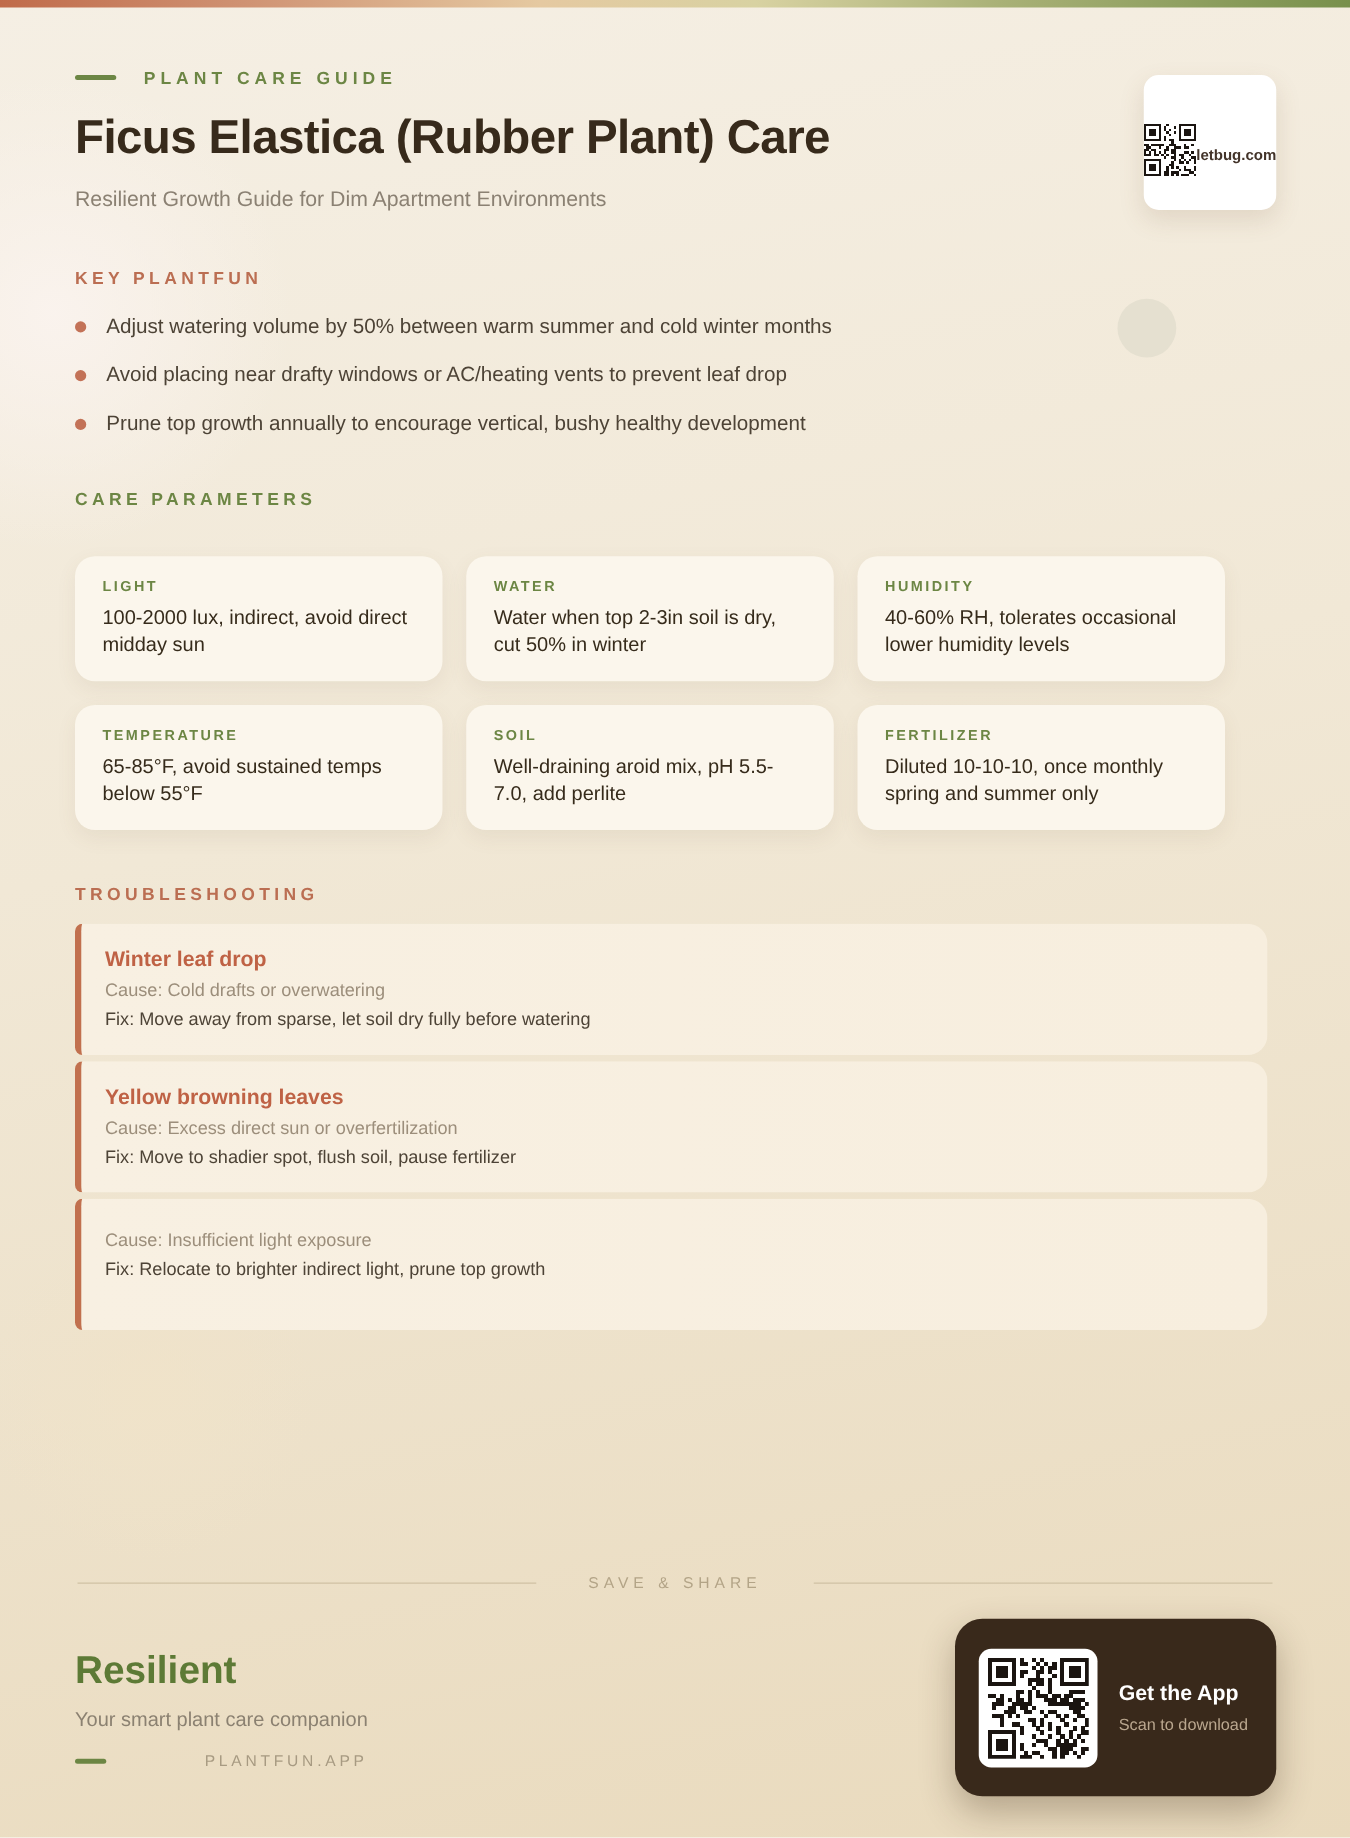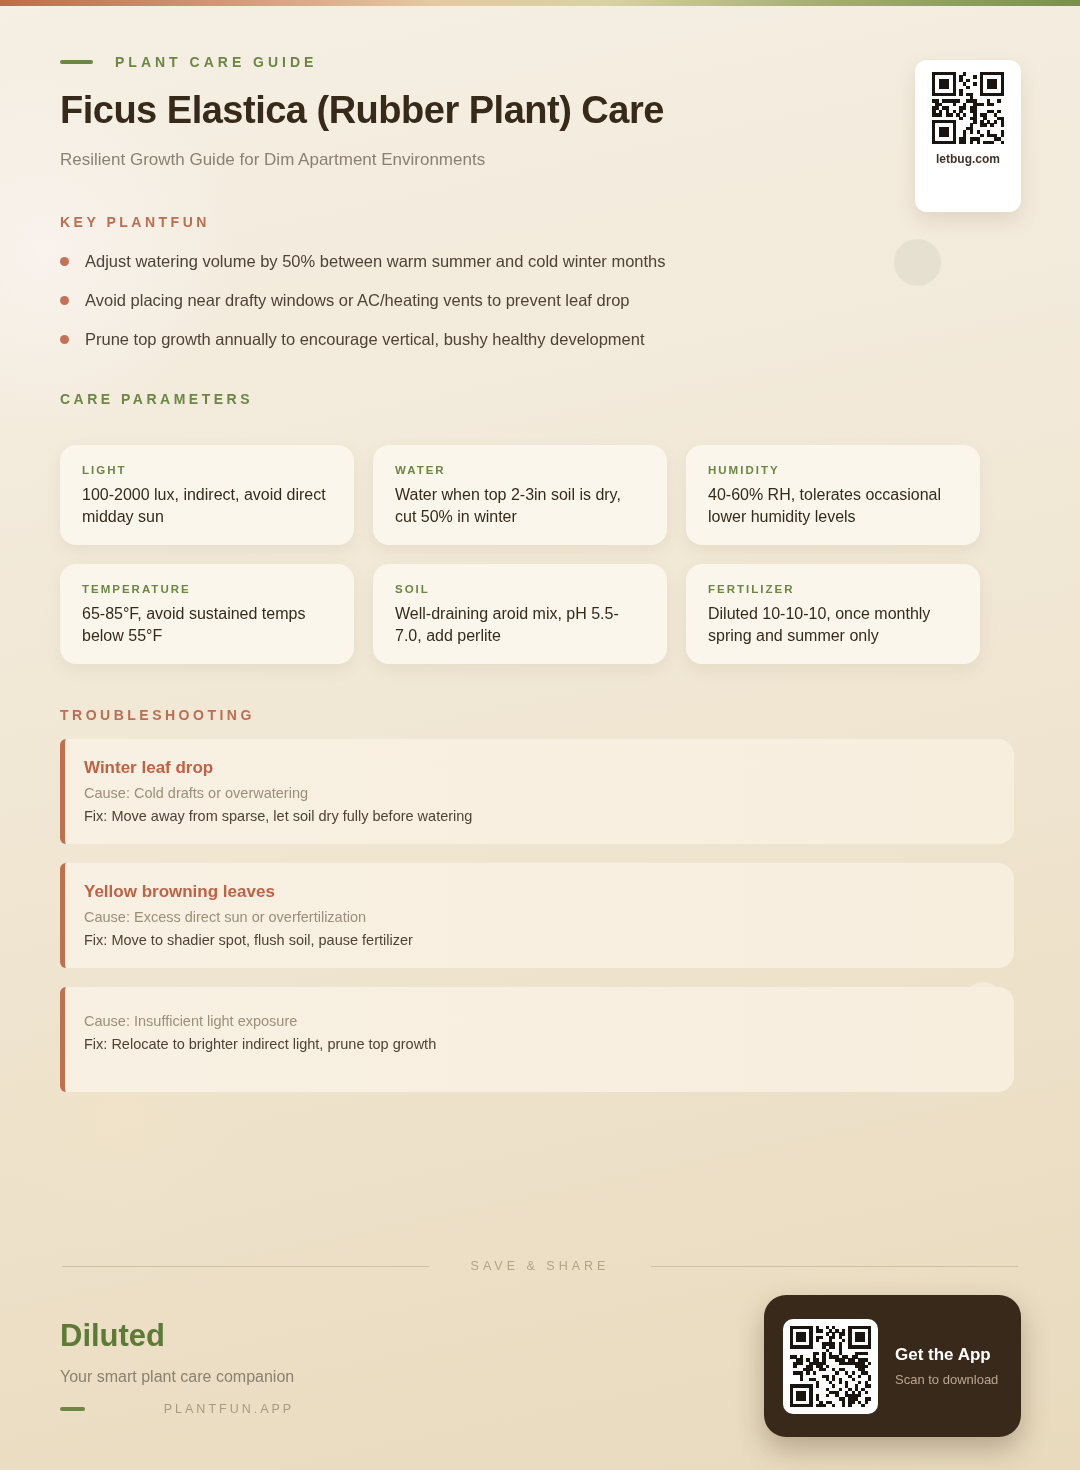--- a/index.html
+++ b/index.html
@@ -25,24 +25,24 @@
   .content { position: relative; padding: 54px 60px 0 60px; }
 
   
   .eyebrow-row { display: flex; align-items: center; gap: 22px; height: 16px; }
   .accent-dash { width: 33px; height: 4px; border-radius: 2px; background: #6c8644; }
   .eyebrow { color: #6c8644; font-size: 14px; font-weight: bold; letter-spacing: 4px; }
   .page-title { margin-top: 19px; font-size: 38px; font-weight: bold; letter-spacing: -0.5px; color: #372a1b; }
   .page-subtitle { margin-top: 18px; font-size: 17px; color: #8b8173; }
 
   .qr-card-top {
-    position: absolute; top: 60px; right: 59px; width: 106px; height: 152px;
+    position: absolute; top: 60px; right: 59px; width: 106px; height: 108px;
     background: #ffffff; border-radius: 12px;
     box-shadow: 0 8px 20px rgba(120,90,60,0.15);
-    display: flex; flex-direction: column; align-items: center; padding-top: 12px;
+    display: flex; flex-direction: row; align-items: center; padding-top: 12px;
   }
   .qr-card-top .qr { width: 72px; height: 72px; }
   .qr-card-top .qr-label { margin-top: 8px; font-size: 12px; font-weight: bold; color: #43342a; }
 
   
   .section-heading { font-size: 14px; font-weight: bold; letter-spacing: 3.5px; }
   .section-heading.terracotta { color: #bb6e52; }
   .section-heading.green { color: #6c8644; }
 
   
@@ -59,21 +59,21 @@
     background: #fbf6ec; border-radius: 16px; padding: 19px 22px 18px 22px; min-height: 97px;
     box-shadow: 0 6px 16px rgba(120,90,60,0.08);
   }
   .care-label { font-size: 11.5px; font-weight: bold; letter-spacing: 2px; color: #6c8644; }
   .care-text { margin-top: 8px; font-size: 16px; font-weight: 500; line-height: 21.5px; color: #362b1b; }
 
   
   .trouble { margin-top: 43px; }
   .trouble-list { margin-top: 16px; }
   .trouble-card {
-    width: 954px; min-height: 105px; margin-bottom: 19px;
+    width: 954px; min-height: 105px; margin-bottom: 5px;
     background: linear-gradient(90deg, #f8f0e2, #f7eede);
     border-left: 5px solid #c1704e;
     border-radius: 6px 16px 16px 6px;
     padding: 19px 28px 16px 19px;
   }
   .trouble-title { font-size: 17px; font-weight: bold; color: #bf6245; }
   .trouble-cause { margin-top: 7px; font-size: 14.5px; color: #9c8e7b; }
   .trouble-fix { margin-top: 7px; font-size: 14.5px; color: #4d4336; }
 
   
@@ -310,21 +310,21 @@
 
 </div>
 
 <div class="share-divider">
   <span class="line"></span>
   <span class="share-text">SAVE &amp; SHARE</span>
   <span class="line"></span>
 </div>
 
 <div class="footer-brand">
-  <div class="brand-name">Diluted</div>
+  <div class="brand-name">Resilient</div>
   <div class="brand-tagline">Your smart plant care companion</div>
   <div class="brand-site-row">
     <span class="accent-dash"></span>
     <span class="brand-site">PLANTFUN.APP</span>
   </div>
 </div>
 
 <div class="app-card">
   <div class="app-qr-wrap">
     <div class="qr"><svg viewBox="0 0 100 100" width="100%" height="100%" fill="#1a1410" shape-rendering="crispEdges">

